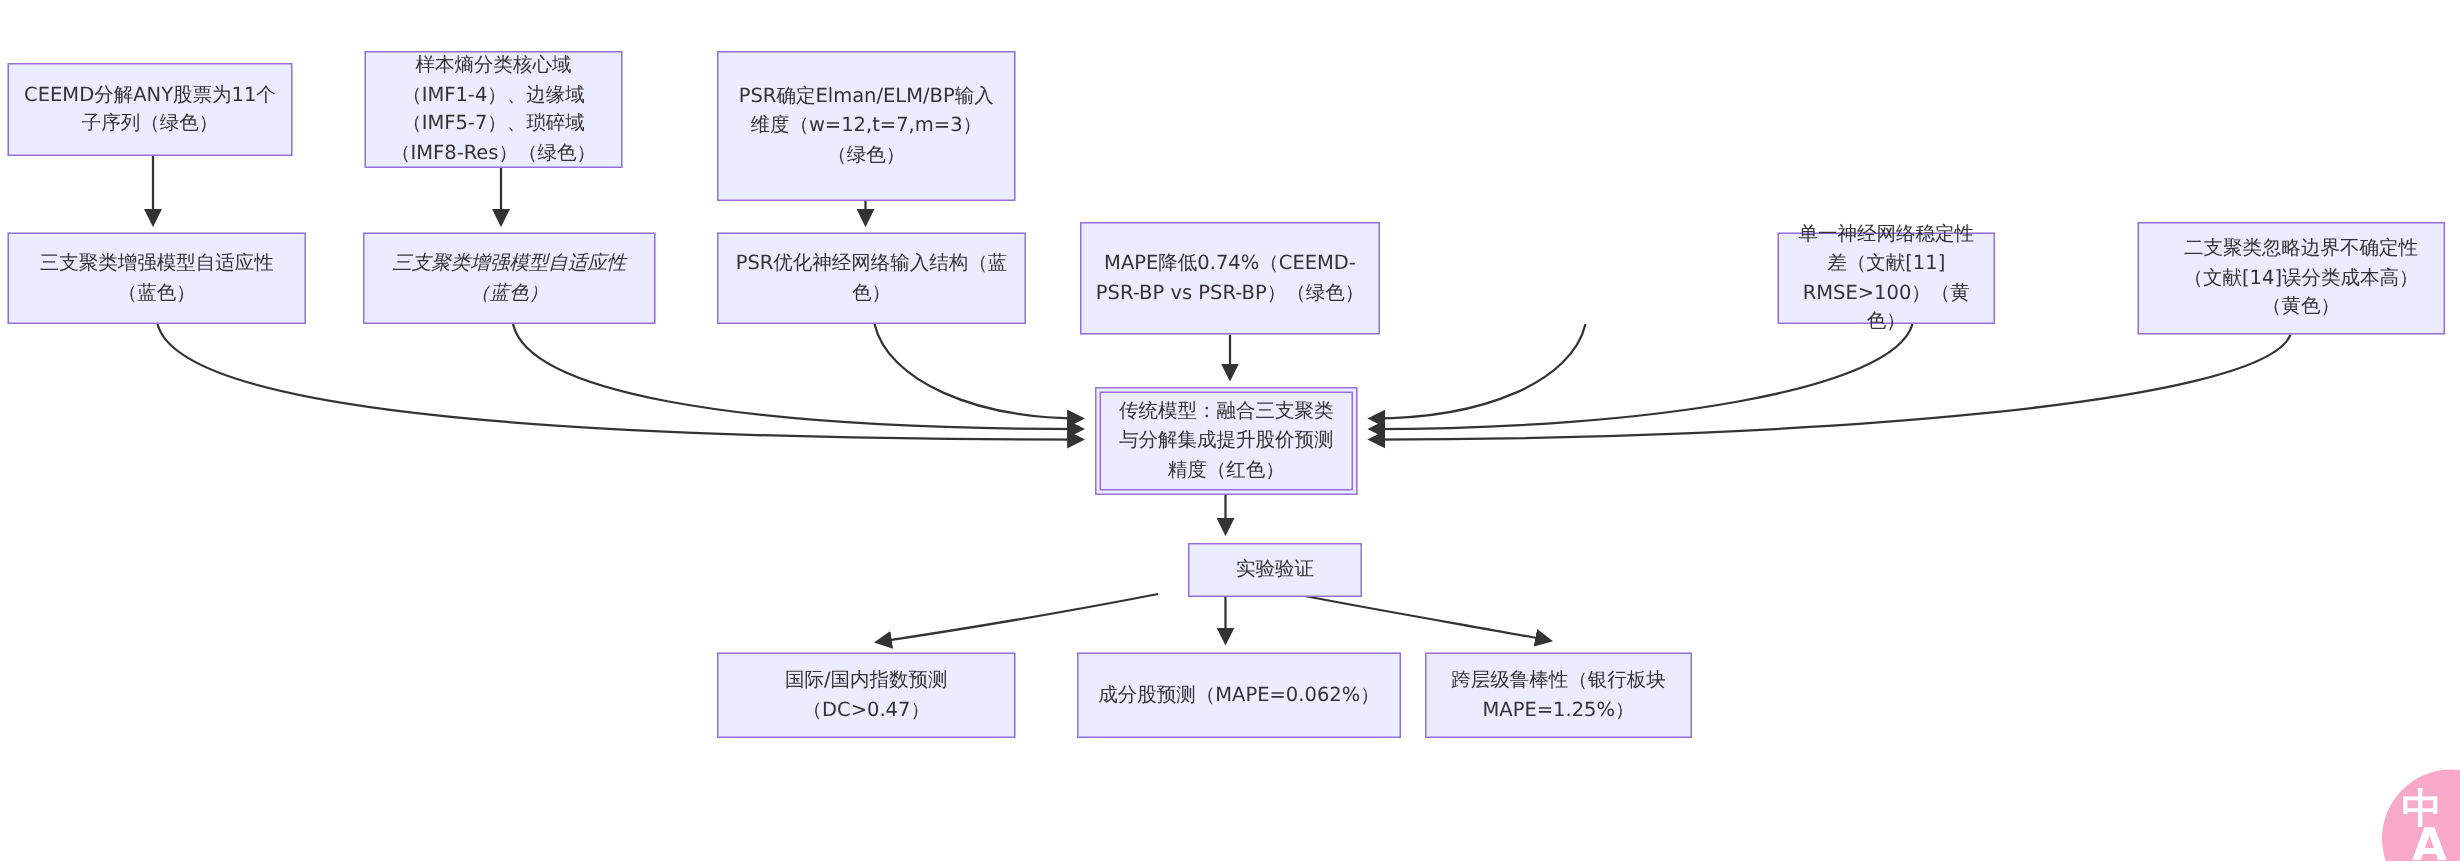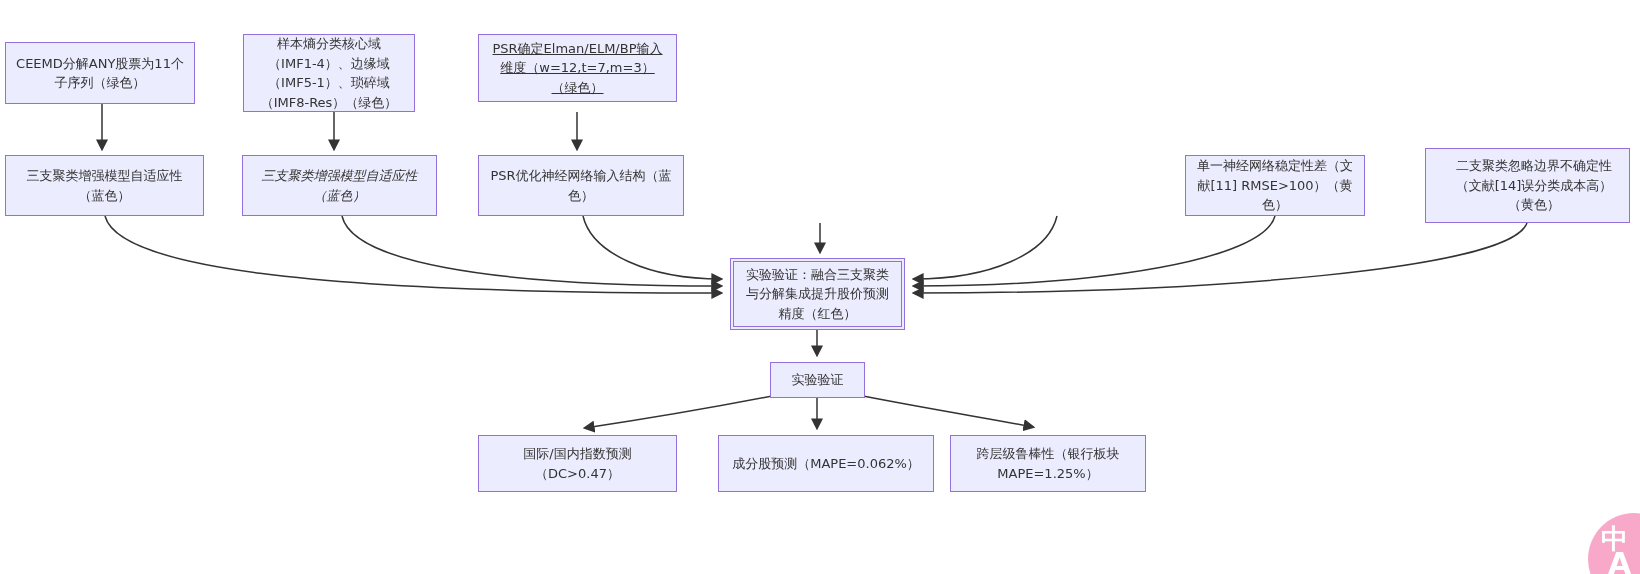--- a/index.html
+++ b/index.html
@@ -19,41 +19,41 @@
     font-size:13px;
     line-height:1.5;
     display:flex;align-items:center;justify-content:center;
     text-align:center;
     padding:4px 9px;
     box-sizing:border-box;
   }
   
   #n-a1{left:5px;top:42px;width:190px;height:62px;}
   #n-a2{left:243px;top:34px;width:172px;height:78px;}
-  #n-a3{left:478px;top:34px;width:199px;height:68px;text-decoration:underline;}
+  #n-a3{left:478px;top:34px;width:199px;height:100px;}
   
   #n-b1{left:5px;top:155px;width:199px;height:61px;}
   #n-b2{left:242px;top:155px;width:195px;height:61px;font-style:italic;}
   #n-b3{left:478px;top:155px;width:206px;height:61px;}
   #n-b4{left:720px;top:148px;width:200px;height:75px;}
   #n-b5{left:958px;top:155px;width:198px;height:61px;}
-  #n-b6{left:1185px;top:155px;width:180px;height:61px;}
+  #n-b6{left:1185px;top:155px;width:145px;height:61px;}
   #n-b7{left:1425px;top:148px;width:205px;height:75px;padding-left:22px;}
   
   #n-core{left:730px;top:258px;width:175px;height:72px;}
   #n-core::before{
     content:"";position:absolute;inset:2px;
     border:1px solid #9370DB;pointer-events:none;
   }
   
-  #n-exp{left:770px;top:362px;width:95px;height:36px;text-align:right;}
+  #n-exp{left:792px;top:362px;width:116px;height:36px;text-align:right;}
   
   #n-e1{left:478px;top:435px;width:199px;height:57px;text-align:center;}
   #n-e2{left:718px;top:435px;width:216px;height:57px;}
-  #n-e3{left:950px;top:435px;width:196px;height:57px;}
+  #n-e3{left:950px;top:435px;width:178px;height:57px;}
   
   .badge{
     position:absolute;left:1588px;top:513px;
     width:92px;height:92px;border-radius:50%;
     background:#f8a9c9;color:#ffffff;
     overflow:hidden;cursor:pointer;
   }
   .badge .t1{position:absolute;left:13px;top:8px;font-size:27px;font-weight:bold;}
   .badge .t2{position:absolute;left:20px;top:33px;font-size:30px;font-weight:bold;}
 </style>
@@ -82,30 +82,31 @@
       <path d="M1527,223 C1510,270 1200,293 914,293" marker-end="url(#arr)"></path>
 
       <path d="M817,330 L817,355" marker-end="url(#arr)"></path>
       <path d="M772,396 C700,410 645,419 585,428" marker-end="url(#arr)"></path>
       <path d="M817,398 L817,428" marker-end="url(#arr)"></path>
       <path d="M863,396 C935,410 992,419 1033,427" marker-end="url(#arr)"></path>
     </g>
   </svg>
 
   <div class="node" id="n-a1">CEEMD分解ANY股票为11个子序列（绿色）</div>
-  <div class="node" id="n-a2">样本熵分类核心域（IMF1-4）、边缘域（IMF5-1）、琐碎域（IMF8-Res）（绿色）</div>
+  <div class="node" id="n-a2">样本熵分类核心域（IMF1-4）、边缘域（IMF5-7）、琐碎域（IMF8-Res）（绿色）</div>
   <div class="node" id="n-a3">PSR确定Elman/ELM/BP输入维度（w=12,t=7,m=3）（绿色）</div>
 
   <div class="node" id="n-b1">三支聚类增强模型自适应性（蓝色）</div>
   <div class="node" id="n-b2">三支聚类增强模型自适应性（蓝色）</div>
   <div class="node" id="n-b3">PSR优化神经网络输入结构（蓝色）</div>
+  <div class="node" id="n-b4">MAPE降低0.74%（CEEMD-PSR-BP vs PSR-BP）（绿色）</div>
   <div class="node" id="n-b6">单一神经网络稳定性差（文献[11] RMSE&gt;100）（黄色）</div>
   <div class="node" id="n-b7">二支聚类忽略边界不确定性（文献[14]误分类成本高）（黄色）</div>
 
-  <div class="node" id="n-core">实验验证：融合三支聚类与分解集成提升股价预测精度（红色）</div>
+  <div class="node" id="n-core">传统模型：融合三支聚类与分解集成提升股价预测精度（红色）</div>
 
   <div class="node" id="n-exp">实验验证</div>
 
   <div class="node" id="n-e1">国际/国内指数预测（DC&gt;0.47）</div>
   <div class="node" id="n-e2">成分股预测（MAPE=0.062%）</div>
   <div class="node" id="n-e3">跨层级鲁棒性（银行板块MAPE=1.25%）</div>
 
   <div class="badge">
     <span class="t1">中</span>
     <span class="t2">A</span>

